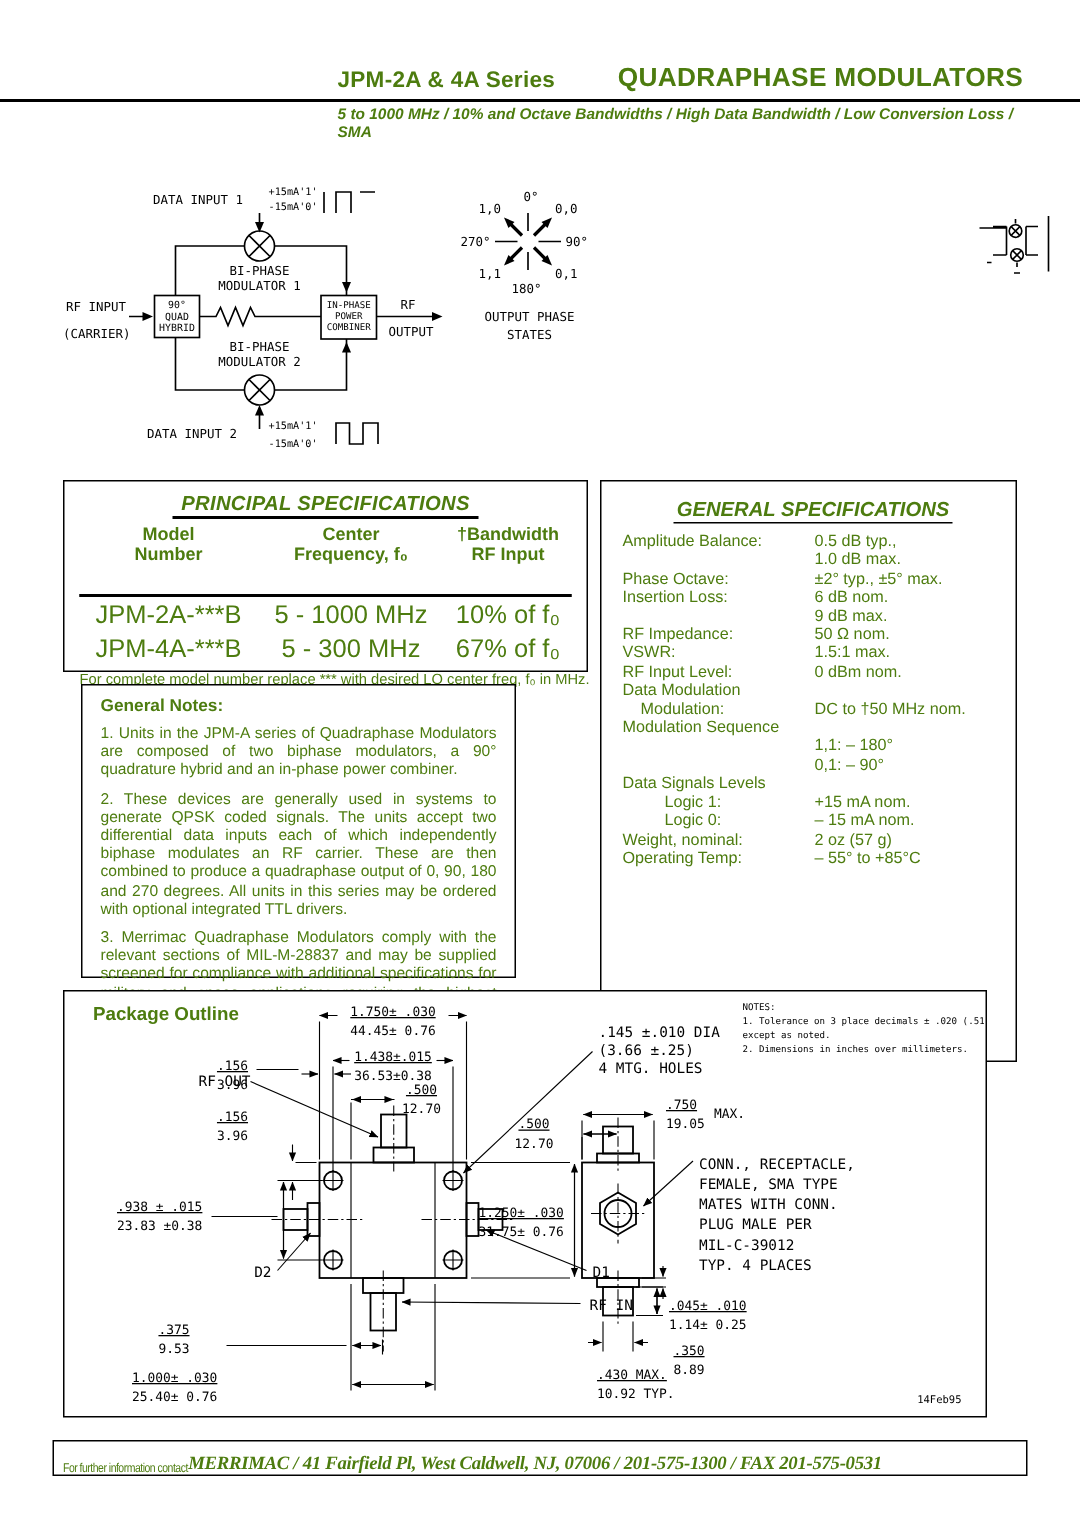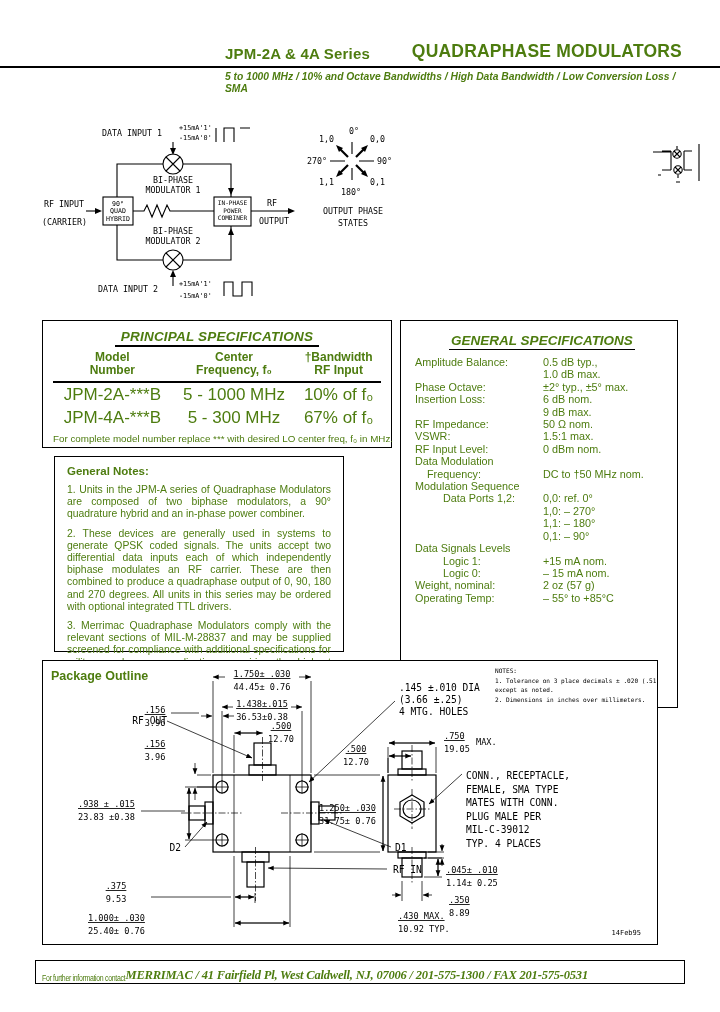--- a/index.html
+++ b/index.html
@@ -9,39 +9,39 @@
   .series{position:absolute;left:225px;top:45px;font-size:15px;font-weight:bold;letter-spacing:.2px;}
   .title{position:absolute;right:38px;top:41px;font-size:17.5px;font-weight:bold;letter-spacing:.2px;}
   .hrule{position:absolute;left:0;top:66px;width:720px;height:2px;background:#000;}
   .subtitle{position:absolute;left:225px;top:71px;width:470px;font-size:10.3px;font-weight:bold;font-style:italic;line-height:12px;}
   
   .box{position:absolute;border:1.5px solid #000;background:#fff;box-sizing:border-box;}
   
   .ps-box{left:42px;top:320px;width:350px;height:128px;padding:6px 10px 0 10px;text-align:center;}
   .ps-title{display:inline-block;font-size:13.5px;font-weight:bold;font-style:italic;border-bottom:2.5px solid #000;padding:0 6px 1px 6px;letter-spacing:.2px;}
   .ps-table{width:100%;border-collapse:collapse;margin-top:2px;}
-  .ps-table th{font-size:12px;font-weight:bold;line-height:13px;border-bottom:2.5px solid #000;padding:2px 0 4px 0;}
+  .ps-table th{font-size:12px;font-weight:bold;line-height:13px;border-bottom:2.5px solid #000;padding:2px 0 20px 0;}
   .ps-table td{font-size:17px;padding:2px 0 1px 0;}
   .ps-foot{font-size:9.8px;margin-top:4px;white-space:nowrap;}
   
   .gs-box{left:400px;top:320px;width:278px;height:388px;padding:10px 8px 0 14px;}
   .gs-title-wrap{text-align:center;}
   .gs-title{display:inline-block;font-size:13.5px;font-weight:bold;font-style:italic;border-bottom:1.5px solid #000;padding:0 2px 1px 2px;}
   .gs-list{margin-top:6px;}
   .gs-row{display:grid;grid-template-columns:128px 1fr;font-size:10.8px;line-height:12.4px;}
   .gs-label.ind1{padding-left:12px;}
   .gs-label.ind2{padding-left:28px;}
   .gs-foot{position:absolute;left:10px;bottom:6px;font-size:6.4px;}
   
   .gn-box{left:54px;top:456px;width:290px;height:196px;padding:8px 12px;}
   .gn-title{font-size:11.5px;font-weight:bold;}
   .gn-list p{margin:7px 0 0 0;font-size:10.4px;line-height:12.2px;text-align:justify;}
   
   .po-box{left:42px;top:660px;width:616px;height:285px;}
-  .po-title{position:absolute;left:8px;top:8px;font-size:12.5px;font-weight:bold;}
+  .po-title{position:absolute;left:19px;top:8px;font-size:12.5px;font-weight:bold;}
   .po-svg{position:absolute;left:0;top:0;width:613px;height:282px;}
   
   .ft-box{left:35px;top:960px;width:650px;height:24px;border:1.2px solid #000;display:flex;align-items:flex-end;padding-left:6px;white-space:nowrap;overflow:hidden;}
   .f-prefix{font-size:8.5px;letter-spacing:-0.4px;transform:scaleX(.82);transform-origin:left center;}
   .f-contact{font-family:"Liberation Serif","DejaVu Serif",serif;font-weight:bold;font-style:italic;font-size:12.5px;margin-left:-18px;letter-spacing:-0.2px;}
   
   .bd-svg{position:absolute;left:40px;top:118px;width:660px;height:195px;}
   .wire{stroke:#000;fill:none;stroke-width:1.1;}
   .thick{stroke:#000;fill:none;stroke-width:2.2;}
   .fillb{fill:#000;stroke:none;}
@@ -233,34 +233,26 @@
         </div>
         <div class="gs-row">
           <div class="gs-label ind0">RF Input Level:</div>
           <div class="gs-value">0 dBm nom.</div>
         </div>
         <div class="gs-row">
           <div class="gs-label ind0">Data Modulation</div>
           <div class="gs-value"></div>
         </div>
         <div class="gs-row">
-          <div class="gs-label ind1">Frequency:</div>
+          <div class="gs-label ind1">Modulation:</div>
           <div class="gs-value">DC to †50 MHz nom.</div>
         </div>
         <div class="gs-row">
           <div class="gs-label ind0">Modulation Sequence</div>
           <div class="gs-value"></div>
-        </div>
-        <div class="gs-row">
-          <div class="gs-label ind2">Data Ports 1,2:</div>
-          <div class="gs-value">0,0: ref. 0°</div>
-        </div>
-        <div class="gs-row">
-          <div class="gs-label ind0"></div>
-          <div class="gs-value">1,0: – 270°</div>
         </div>
         <div class="gs-row">
           <div class="gs-label ind0"></div>
           <div class="gs-value">1,1: – 180°</div>
         </div>
         <div class="gs-row">
           <div class="gs-label ind0"></div>
           <div class="gs-value">0,1: – 90°</div>
         </div>
         <div class="gs-row">

